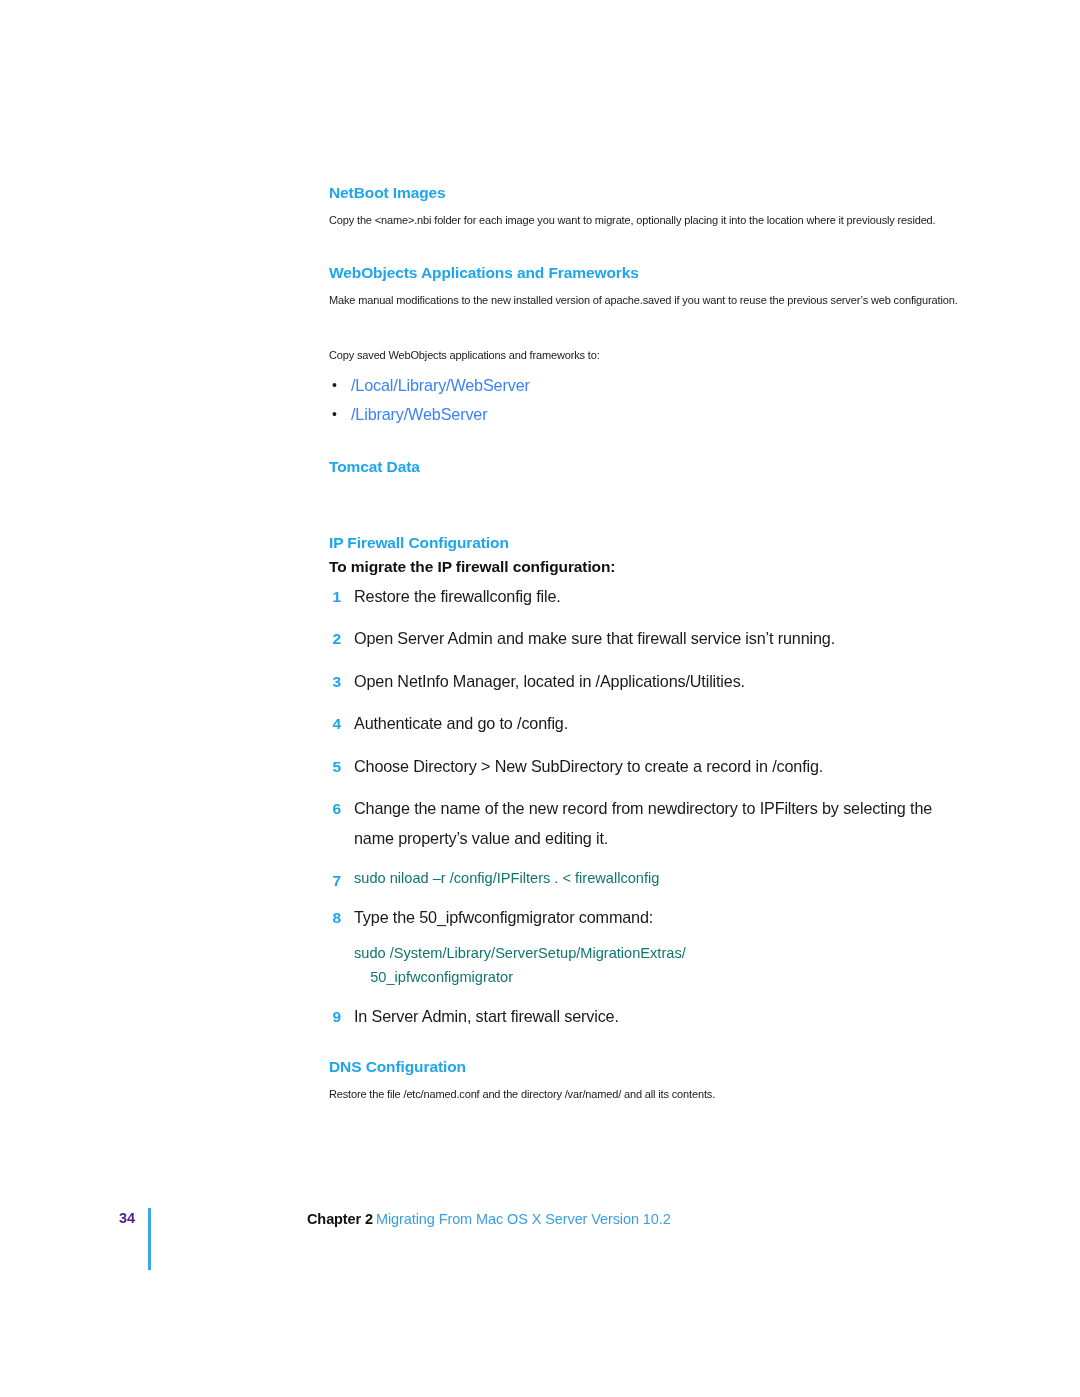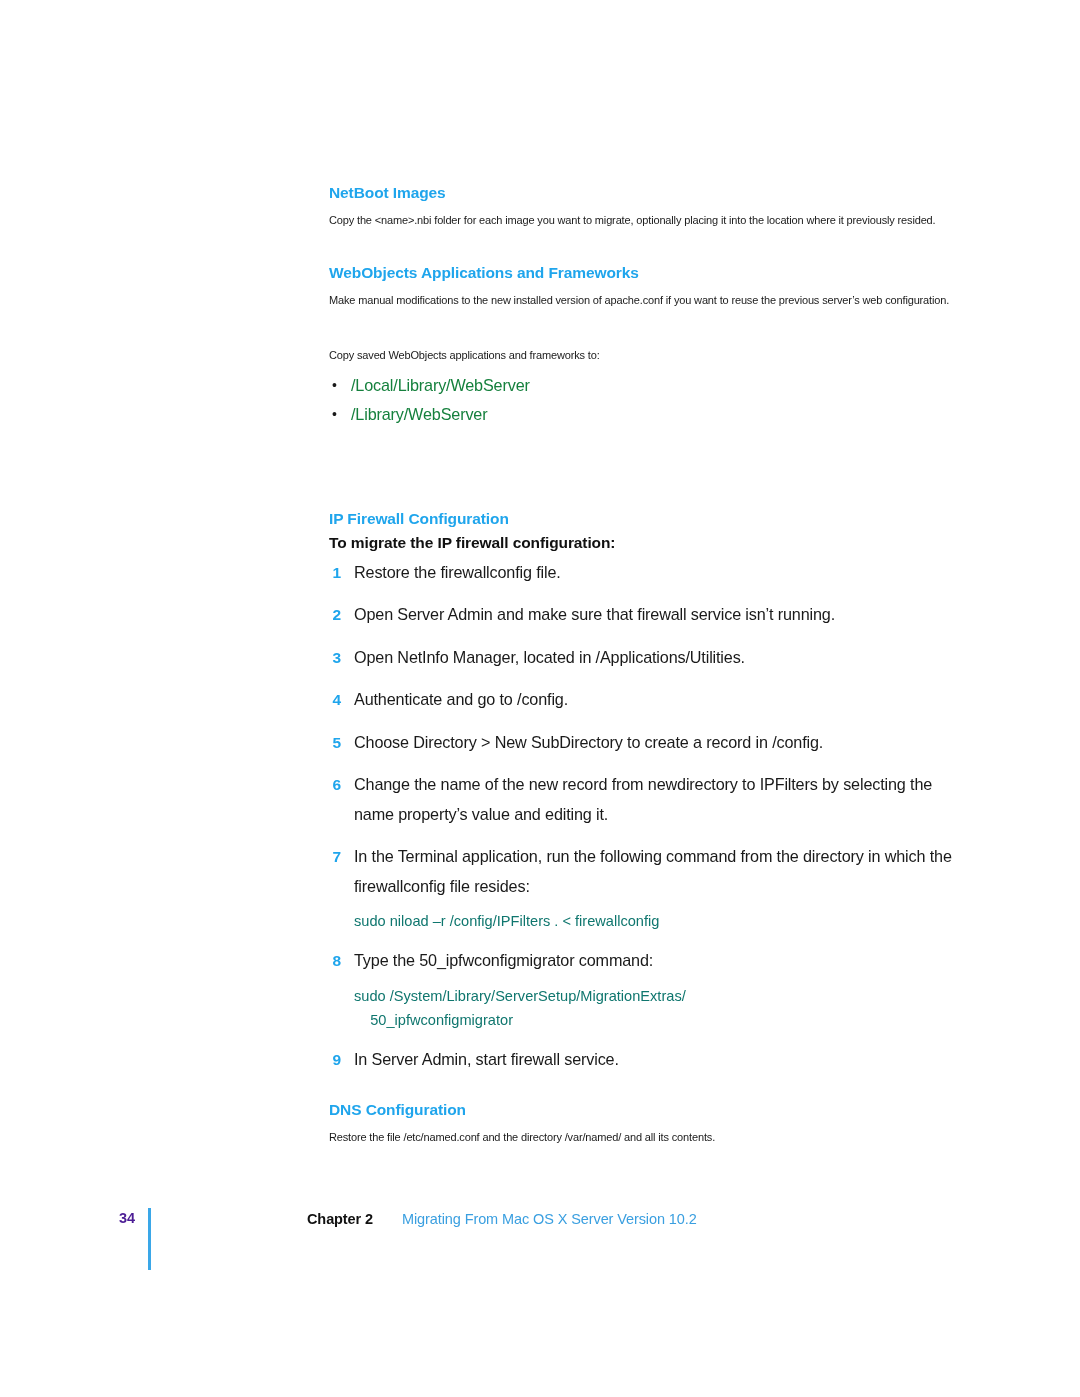--- a/index.html
+++ b/index.html
@@ -61,21 +61,21 @@
     list-style: none;
     margin: 0;
     padding: 0;
   }
   ul.bullets li {
     position: relative;
     padding-left: 22px;
     font-size: 16.2px;
     line-height: 29.5px;
     letter-spacing: -0.15px;
-    color: #15803d;
+    color: #3b82f6;
   }
   ul.bullets li::before {
     content: "\2022";
     position: absolute;
     left: 3px;
     top: 0;
     font-size: 14px;
     color: #1a1a1a;
   }
 
@@ -150,53 +150,54 @@
     position: absolute;
     left: 307px;
     top: 15px;
     font-weight: bold;
     font-size: 14.5px;
     color: #111111;
     letter-spacing: -0.1px;
   }
   .footer-title {
     position: absolute;
-    left: 402px;
+    left: 376px;
     top: 15px;
     font-size: 14.5px;
     color: #3a9fe0;
     letter-spacing: -0.1px;
   }
 </style>
 </head>
 <body>
 
 <div class="page">
 
   <div class="content">
 
     <h3 class="sec-head">NetBoot Images</h3>
     <p class="body">Copy the &lt;name&gt;.nbi folder for each image you want to migrate, optionally placing it into the location where it previously resided.</p>
 
     <div class="gap-md"></div>
 
     <h3 class="sec-head">WebObjects Applications and Frameworks</h3>
-    <p class="body">Make manual modifications to the new installed version of apache.conf if you want to reuse the previous server’s web configuration.</p>
+    <p class="body">Make manual modifications to the new installed version of apache.saved if you want to reuse the previous server’s web configuration.</p>
 
     <div class="gap-md"></div>
 
     <p class="body">Copy saved WebObjects applications and frameworks to:</p>
 
     <ul class="bullets">
       <li>/Local/Library/WebServer</li>
       <li>/Library/WebServer</li>
     </ul>
 
     <div class="gap-md"></div>
 
+    <h3 class="sec-head">Tomcat Data</h3>
 
     <div class="gap-md"></div>
 
 
     <div class="gap-md"></div>
 
     <h3 class="sec-head">IP Firewall Configuration</h3>
     <div class="sub-head">To migrate the IP firewall configuration:</div>
 
     <div class="steps">
@@ -226,21 +227,20 @@
         <span class="step-text">Choose Directory &gt; New SubDirectory to create a record in /config.</span>
       </div>
 
       <div class="step">
         <span class="step-num">6</span>
         <span class="step-text">Change the name of the new record from newdirectory to IPFilters by selecting the name property’s value and editing it.</span>
       </div>
 
       <div class="step">
         <span class="step-num">7</span>
-        <span class="step-text">In the Terminal application, run the following command from the directory in which the firewallconfig file resides:</span>
         <pre class="code">sudo niload –r /config/IPFilters . &lt; firewallconfig</pre>
       </div>
 
       <div class="step">
         <span class="step-num">8</span>
         <span class="step-text">Type the 50_ipfwconfigmigrator command:</span>
         <pre class="code">sudo /System/Library/ServerSetup/MigrationExtras/
     50_ipfwconfigmigrator</pre>
       </div>
 

